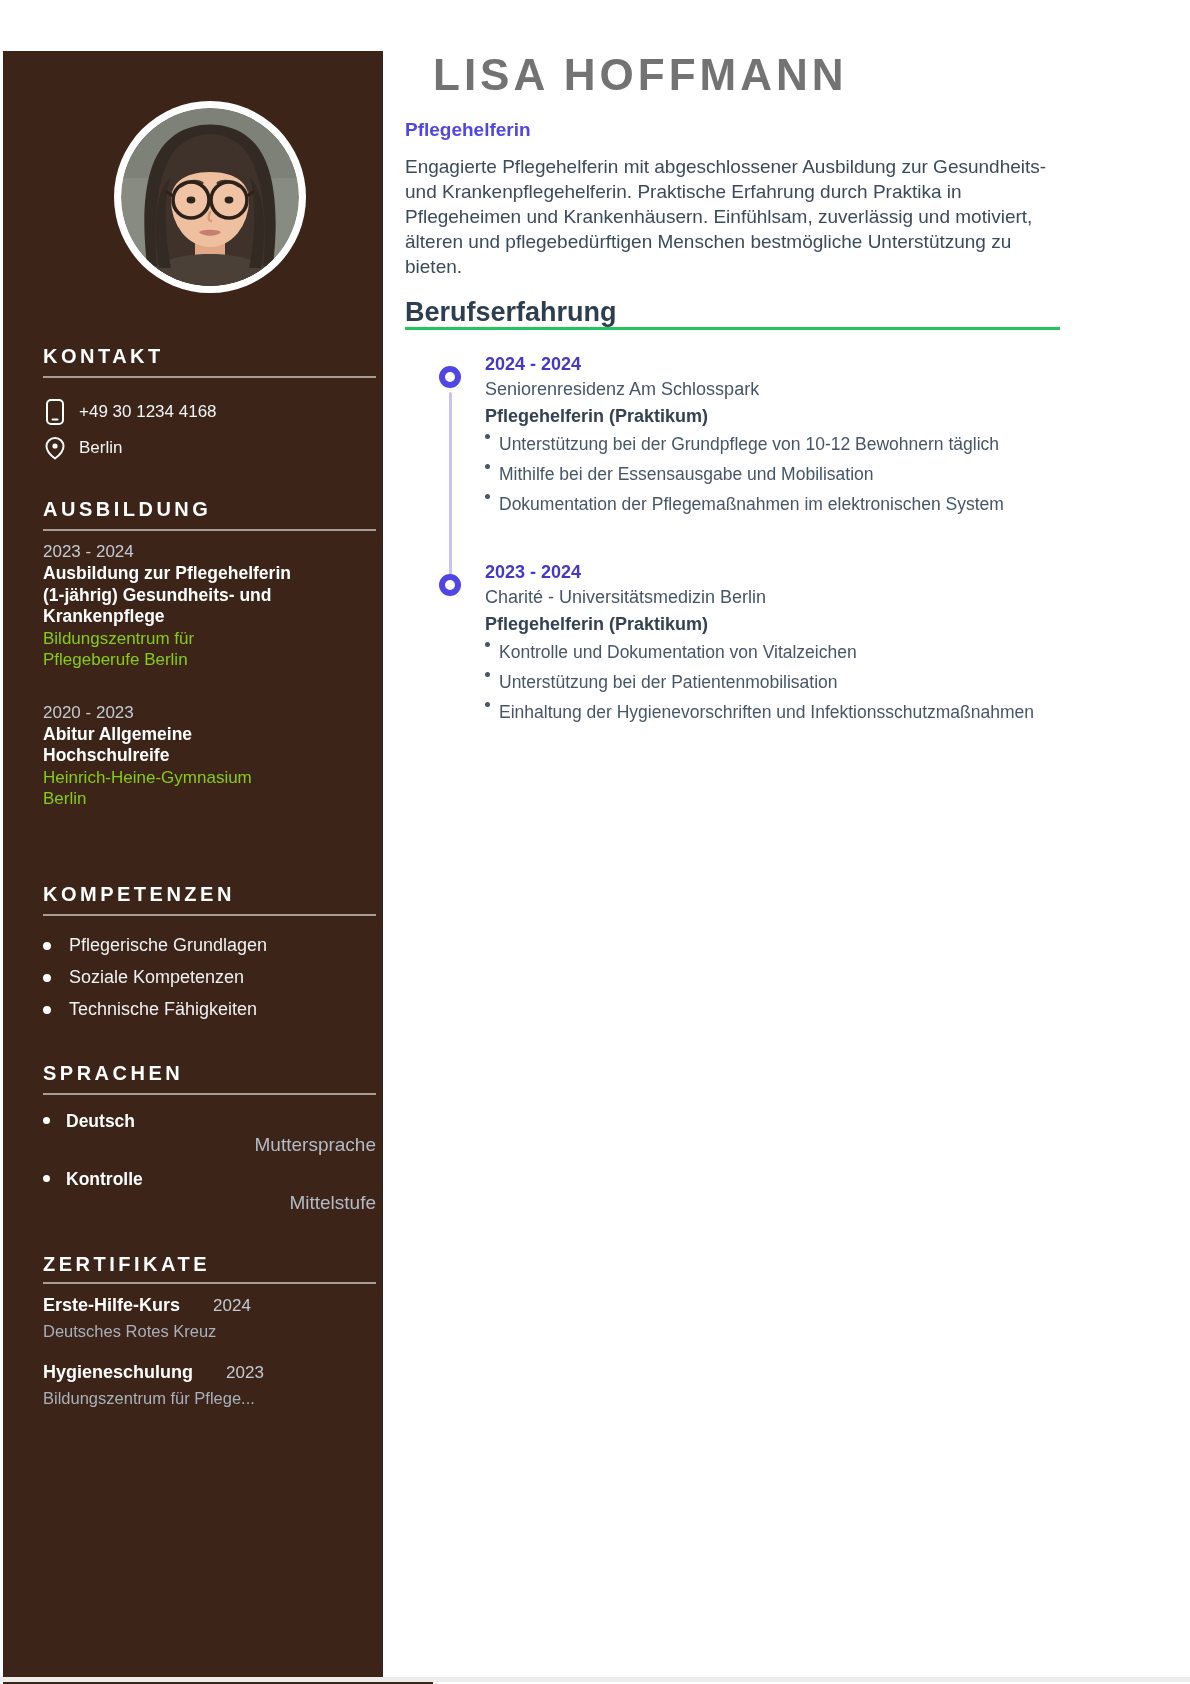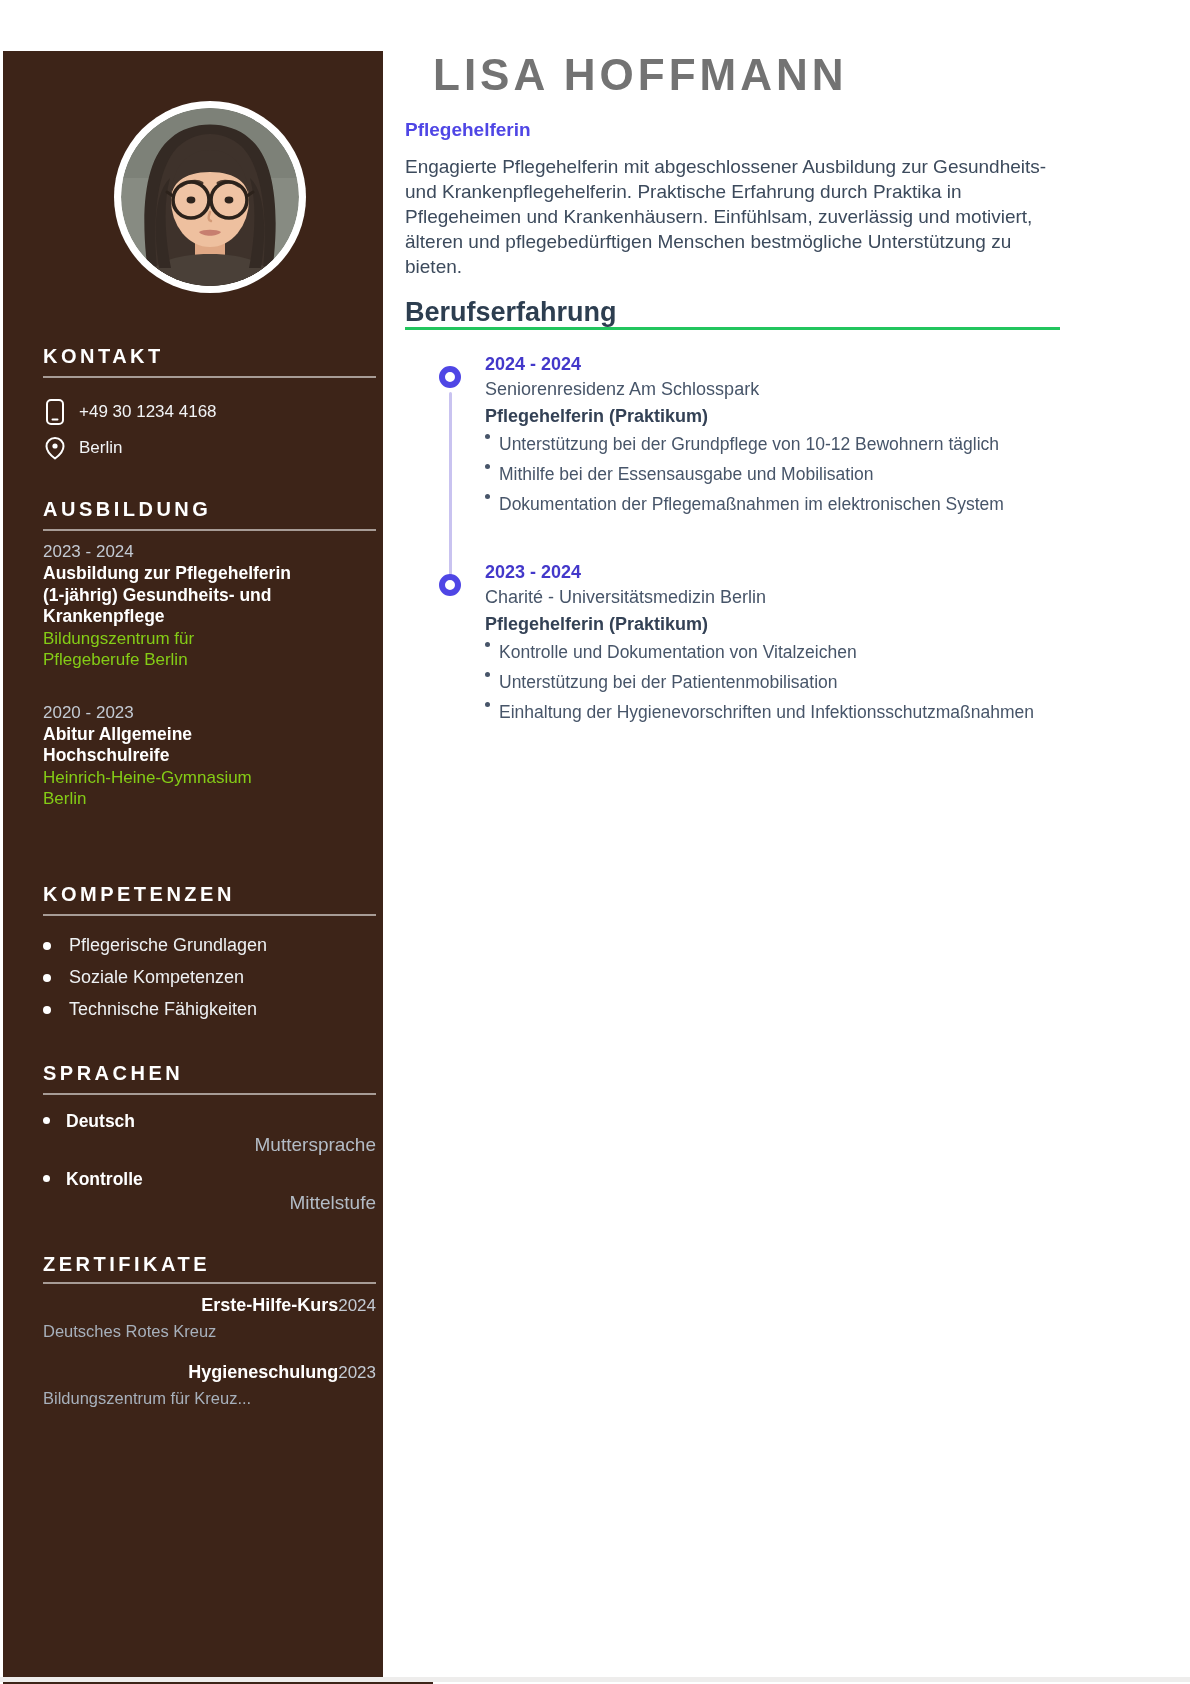--- a/index.html
+++ b/index.html
@@ -37,21 +37,21 @@
   .lang-list { margin-top:14px; }
   .lang-item { margin-bottom:10px; }
   .lang-name-row { display:flex; align-items:center; font-size:17.5px; line-height:24px; font-weight:700; color:#ffffff; }
   .lang-name-row .dot { width:7px; height:7px; margin-right:16px; }
   .lang-level { font-size:19px; line-height:24px; color:#b3bcc6; padding-left:23px;text-align:right; }
 
   .sb-cert { margin-top:38px; }
   .sb-cert .sb-heading { padding-bottom:6px; }
   .cert-item { margin-top:8px; }
   .cert-item + .cert-item { margin-top:16px; }
-  .cert-row { display:flex; justify-content:flex-end; align-items:baseline; line-height:26px; }
+  .cert-row { display:flex; justify-content:flex-start; align-items:baseline; line-height:26px;gap:33px; }
   .cert-name { font-size:18px; font-weight:700; color:#ffffff; }
   .cert-year { font-size:17px; color:#c3cad3; }
   .cert-issuer { font-size:16.5px; line-height:24px; color:#a7b0bb; }
 
   
   .main { position:absolute; left:383px; top:3px; width:804px; height:1674px;
           background:#ffffff; padding:46px 127px 0 22px; color:#3c4a5c; }
   .name { font-size:44px; line-height:51px; font-weight:800; letter-spacing:4px;
           color:#737373; margin-left:28px; }
   .job-title { margin-top:18px; font-size:19px; line-height:24px; font-weight:700; color:#4f46e5; }
@@ -202,21 +202,21 @@
           <span class="cert-name">Erste-Hilfe-Kurs</span>
           <span class="cert-year">2024</span>
         </div>
         <div class="cert-issuer">Deutsches Rotes Kreuz</div>
       </div>
       <div class="cert-item">
         <div class="cert-row">
           <span class="cert-name">Hygieneschulung</span>
           <span class="cert-year">2023</span>
         </div>
-        <div class="cert-issuer">Bildungszentrum für Kreuz...</div>
+        <div class="cert-issuer">Bildungszentrum für Pflege...</div>
       </div>
     </section>
 
   </aside>
 
   <main class="main">
     <h1 class="name">LISA HOFFMANN</h1>
     <div class="job-title">Pflegehelferin</div>
     <p class="summary">Engagierte Pflegehelferin mit abgeschlossener Ausbildung zur Gesundheits- und Krankenpflegehelferin. Praktische Erfahrung durch Praktika in Pflegeheimen und Krankenhäusern. Einfühlsam, zuverlässig und motiviert, älteren und pflegebedürftigen Menschen bestmögliche Unterstützung zu bieten.</p>
 

